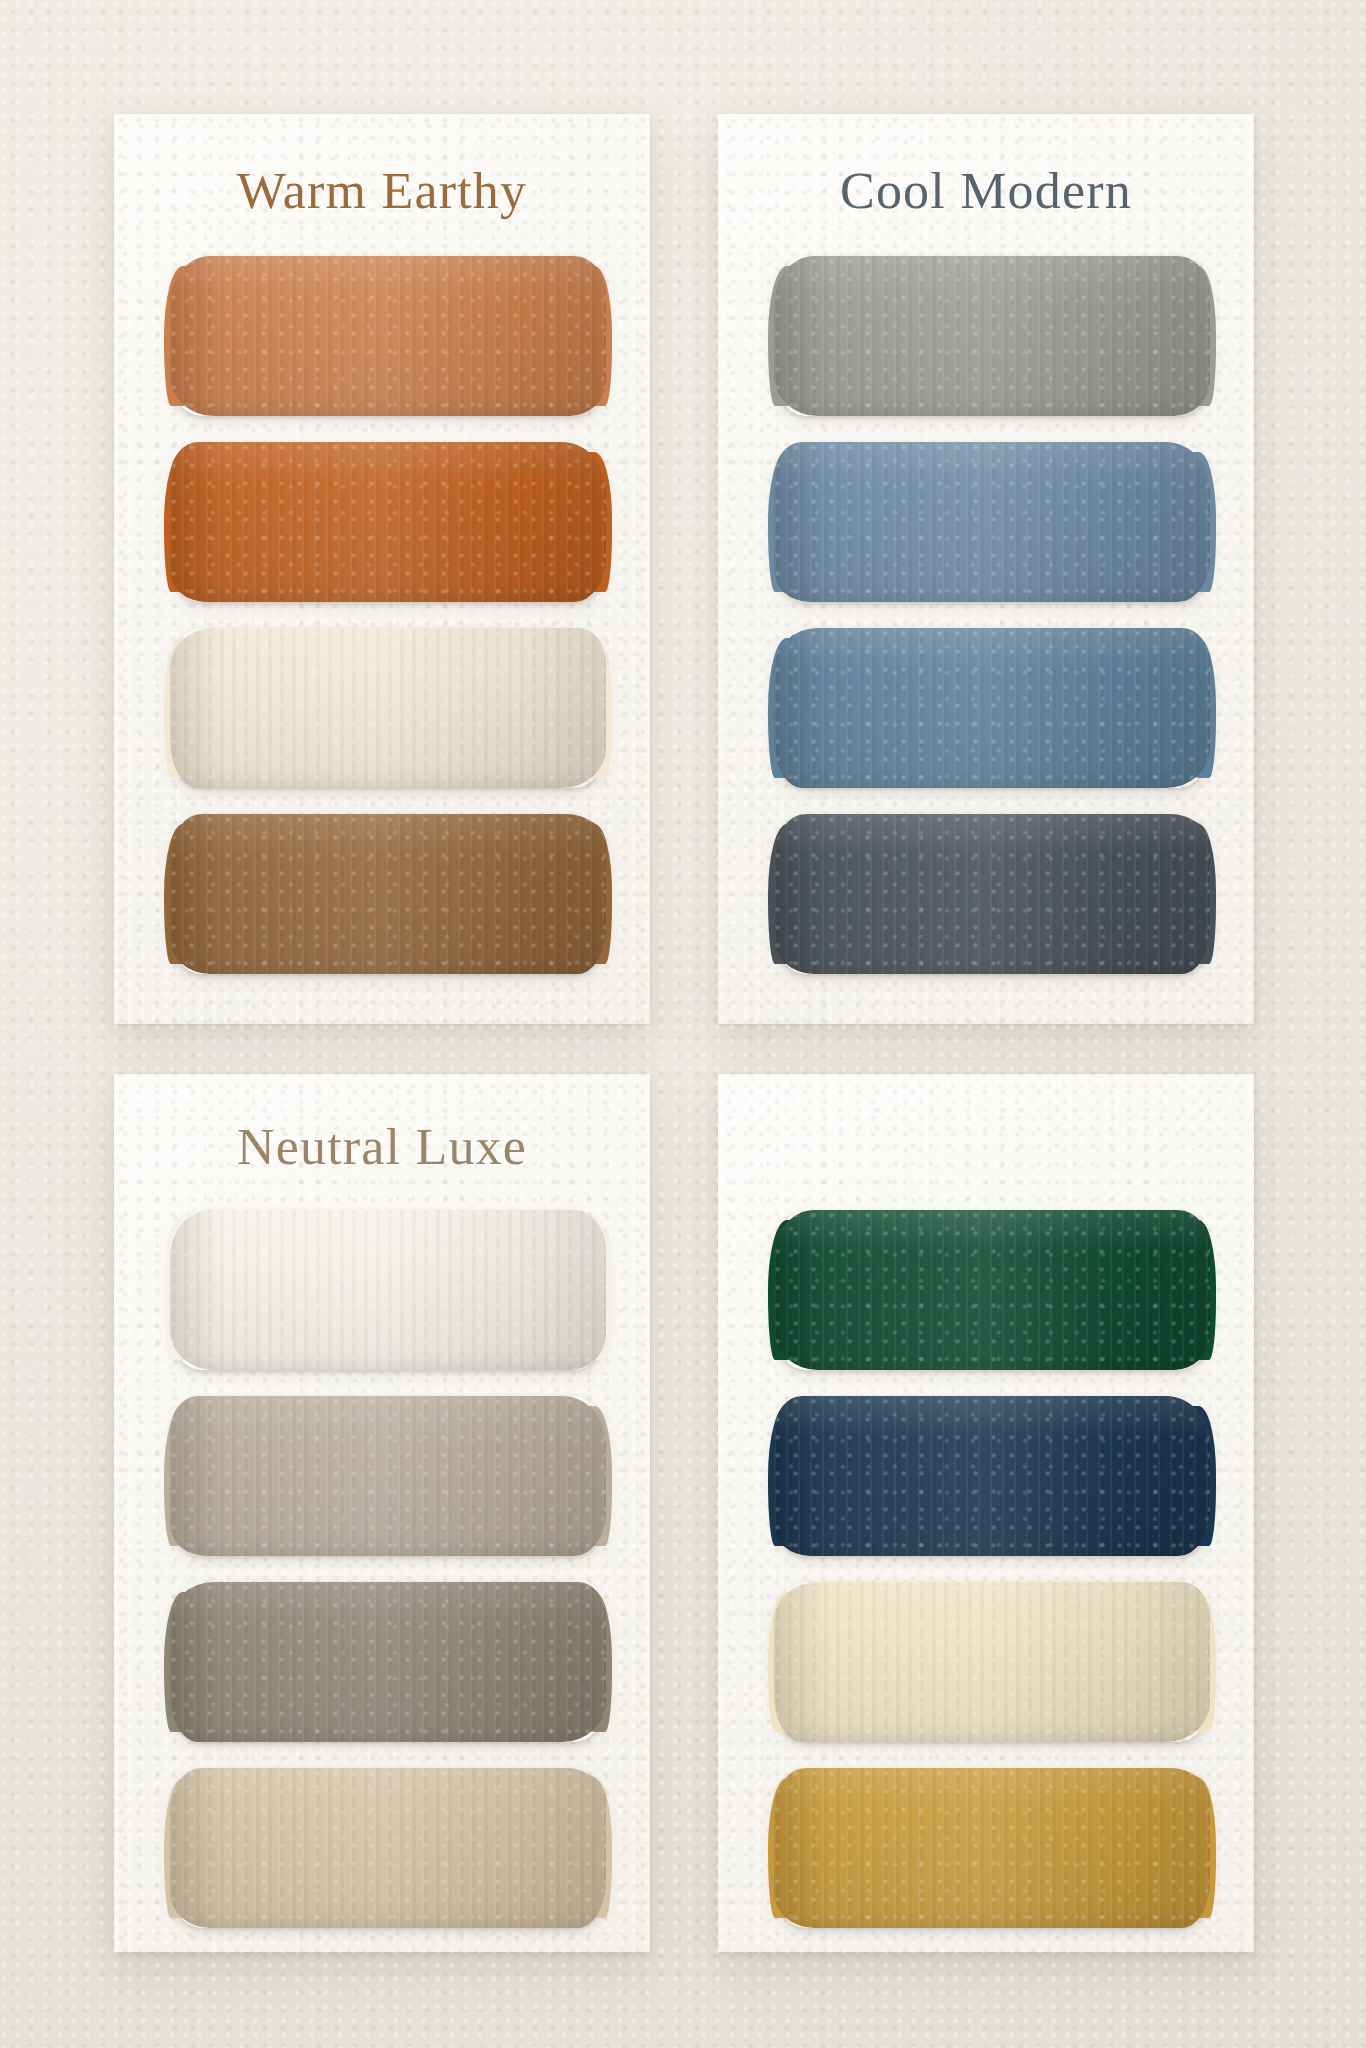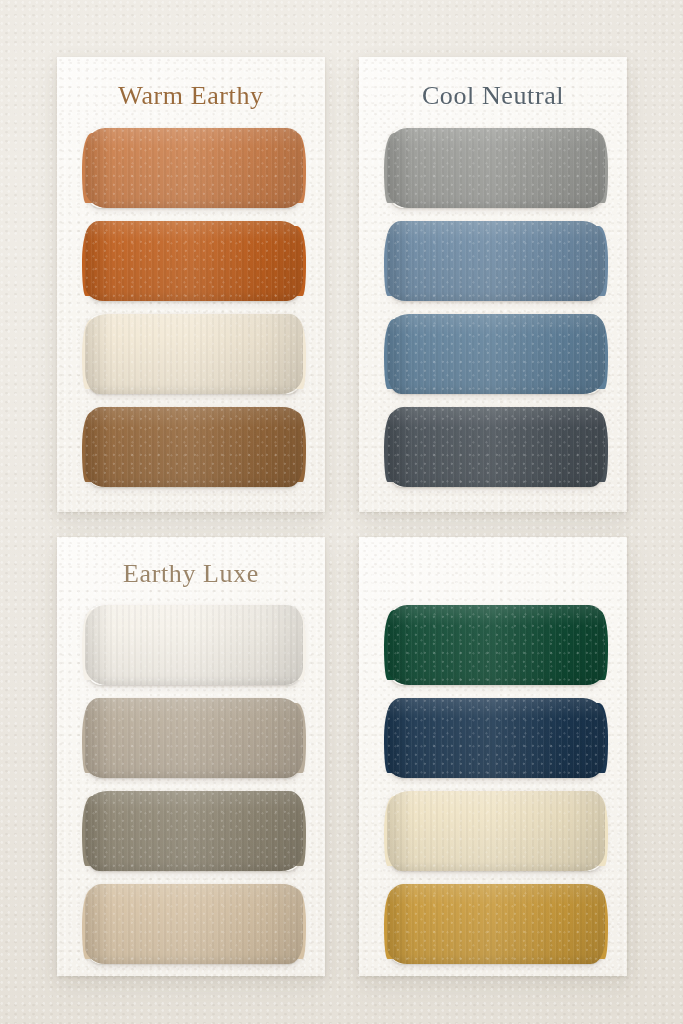--- a/index.html
+++ b/index.html
@@ -184,21 +184,21 @@
         <div class="stroke" style="--c: #93663a;">
           <div class="cap-l"></div>
           <div class="cap-r"></div>
           <div class="body"></div>
           <div class="speck"></div>
         </div>
       </div>
     </div>
 
     <div class="card c2" style="background-color: rgb(250, 248, 244);">
-      <div class="card-title" style="color: rgb(87, 99, 109); font-weight: 400;">Cool Neutral</div>
+      <div class="card-title" style="color: rgb(87, 99, 109); font-weight: 400;">Cool Modern</div>
       <div class="swatches">
         <div class="stroke" style="--c: #9b9c98;">
           <div class="cap-l"></div>
           <div class="cap-r"></div>
           <div class="body"></div>
           <div class="speck"></div>
         </div>
         <div class="stroke" style="--c: #6d8aa4;">
           <div class="cap-l"></div>
           <div class="cap-r"></div>
@@ -214,21 +214,21 @@
         <div class="stroke" style="--c: #495158;">
           <div class="cap-l"></div>
           <div class="cap-r"></div>
           <div class="body"></div>
           <div class="speck"></div>
         </div>
       </div>
     </div>
 
     <div class="card c3" style="background-color: rgb(250, 248, 244);">
-      <div class="card-title" style="color: rgb(155, 133, 105); font-weight: 400;">Earthy Luxe</div>
+      <div class="card-title" style="color: rgb(155, 133, 105); font-weight: 400;">Neutral Luxe</div>
       <div class="swatches">
         <div class="stroke" style="--c: #f5f1e9;">
           <div class="cap-l"></div>
           <div class="cap-r"></div>
           <div class="body"></div>
           <div class="speck"></div>
         </div>
         <div class="stroke" style="--c: #b9ad9b;">
           <div class="cap-l"></div>
           <div class="cap-r"></div>

